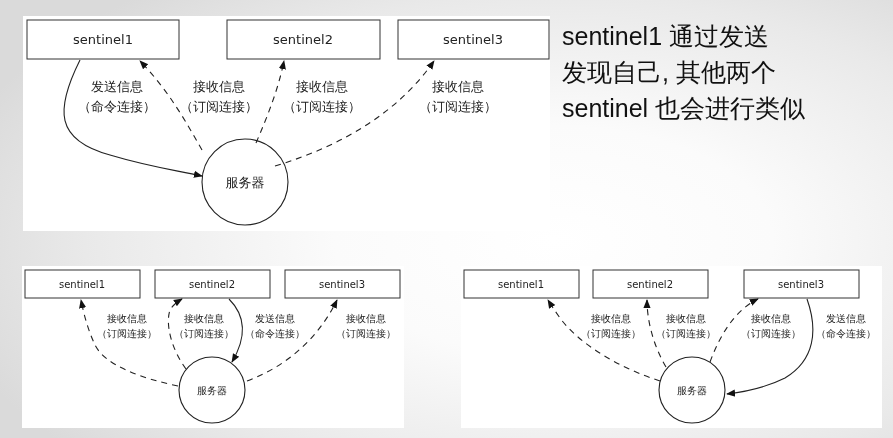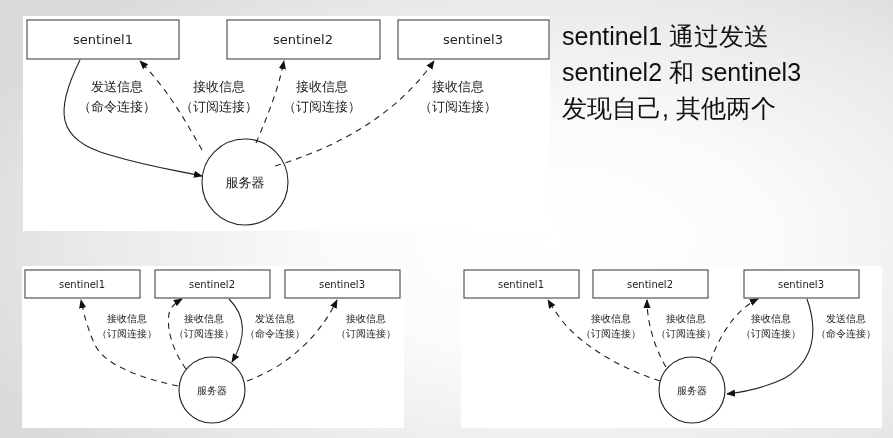--- a/index.html
+++ b/index.html
@@ -151,15 +151,15 @@
     </g>
     <g>
       <text class="lbl" x="846" y="322" font-size="10" text-anchor="middle">发送信息</text>
       <text class="lbl" x="846" y="337" font-size="10" text-anchor="middle">（命令连接）</text>
     </g>
   </g>
 </svg>
 
 <div id="desc">
   <div>sentinel1 通过发送</div>
-  <div>sentinel2 和 sentinel3</div>
   <div>发现自己, 其他两个</div>
+  <div>sentinel 也会进行类似</div>
 </div>
 
 </body></html>

